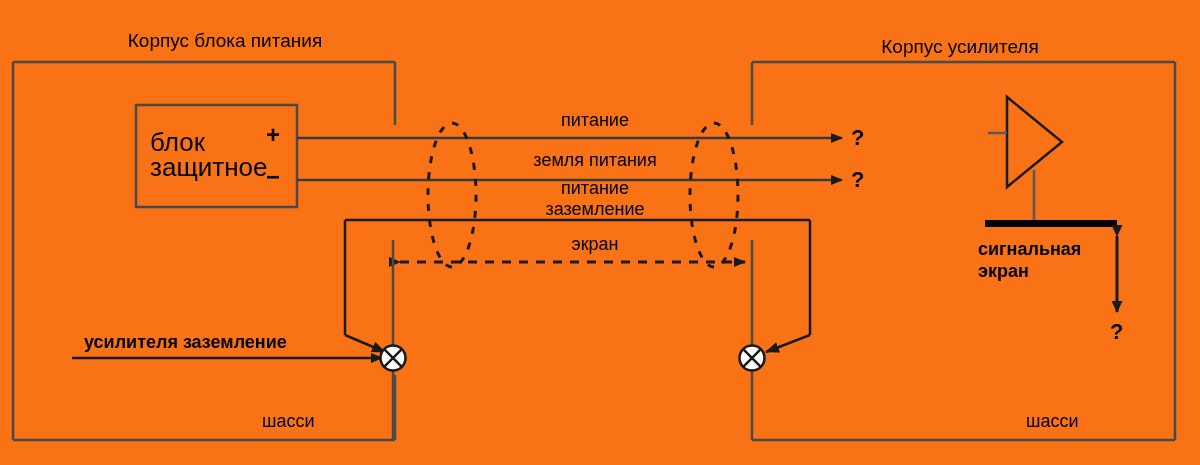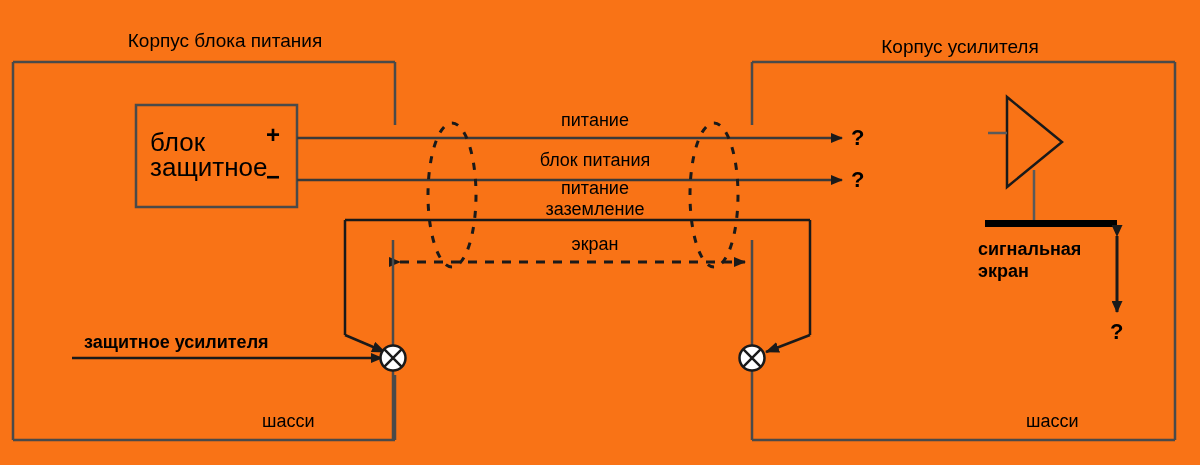--- a/index.html
+++ b/index.html
@@ -141,28 +141,28 @@
   <div class="lbl title" style="left:835px; top:36px; width:250px;">Корпус усилителя</div>
 
   <div class="lbl blk" style="left:150px; top:128px;">блок</div>
   <div class="lbl blk" style="left:150px; top:153px;">защитное</div>
 
   <div class="lbl sign" style="left:266px; top:122px;">+</div>
   <div class="lbl sign" style="left:266px; top:164px;">−</div>
 
   <div class="lbl wire-lbl" style="left:475px; top:110px; width:240px;">питание</div>
 
-  <div class="lbl wire-lbl" style="left:475px; top:150px; width:240px;">блок питания</div>
+  <div class="lbl wire-lbl" style="left:475px; top:150px; width:240px;">земля питания</div>
 
   <div class="lbl wire-lbl" style="left:475px; top:178px; width:240px;">питание</div>
   <div class="lbl wire-lbl" style="left:475px; top:199px; width:240px;">заземление</div>
 
   <div class="lbl wire-lbl" style="left:475px; top:234px; width:240px;">экран</div>
 
-  <div class="lbl chassis-lbl bold" style="left:84px; top:332px;">защитное усилителя</div>
+  <div class="lbl chassis-lbl bold" style="left:84px; top:332px;">усилителя заземление</div>
 
   <div class="lbl chassis-lbl" style="left:262px; top:411px;">шасси</div>
 
   <div class="lbl chassis-lbl" style="left:1026px; top:411px;">шасси</div>
 
   <div class="lbl chassis-lbl bold" style="left:978px; top:239px;">сигнальная</div>
   <div class="lbl chassis-lbl bold" style="left:978px; top:261px;">экран</div>
 
   <div class="lbl qmark" style="left:851px; top:126px;">?</div>
   <div class="lbl qmark" style="left:851px; top:168px;">?</div>

